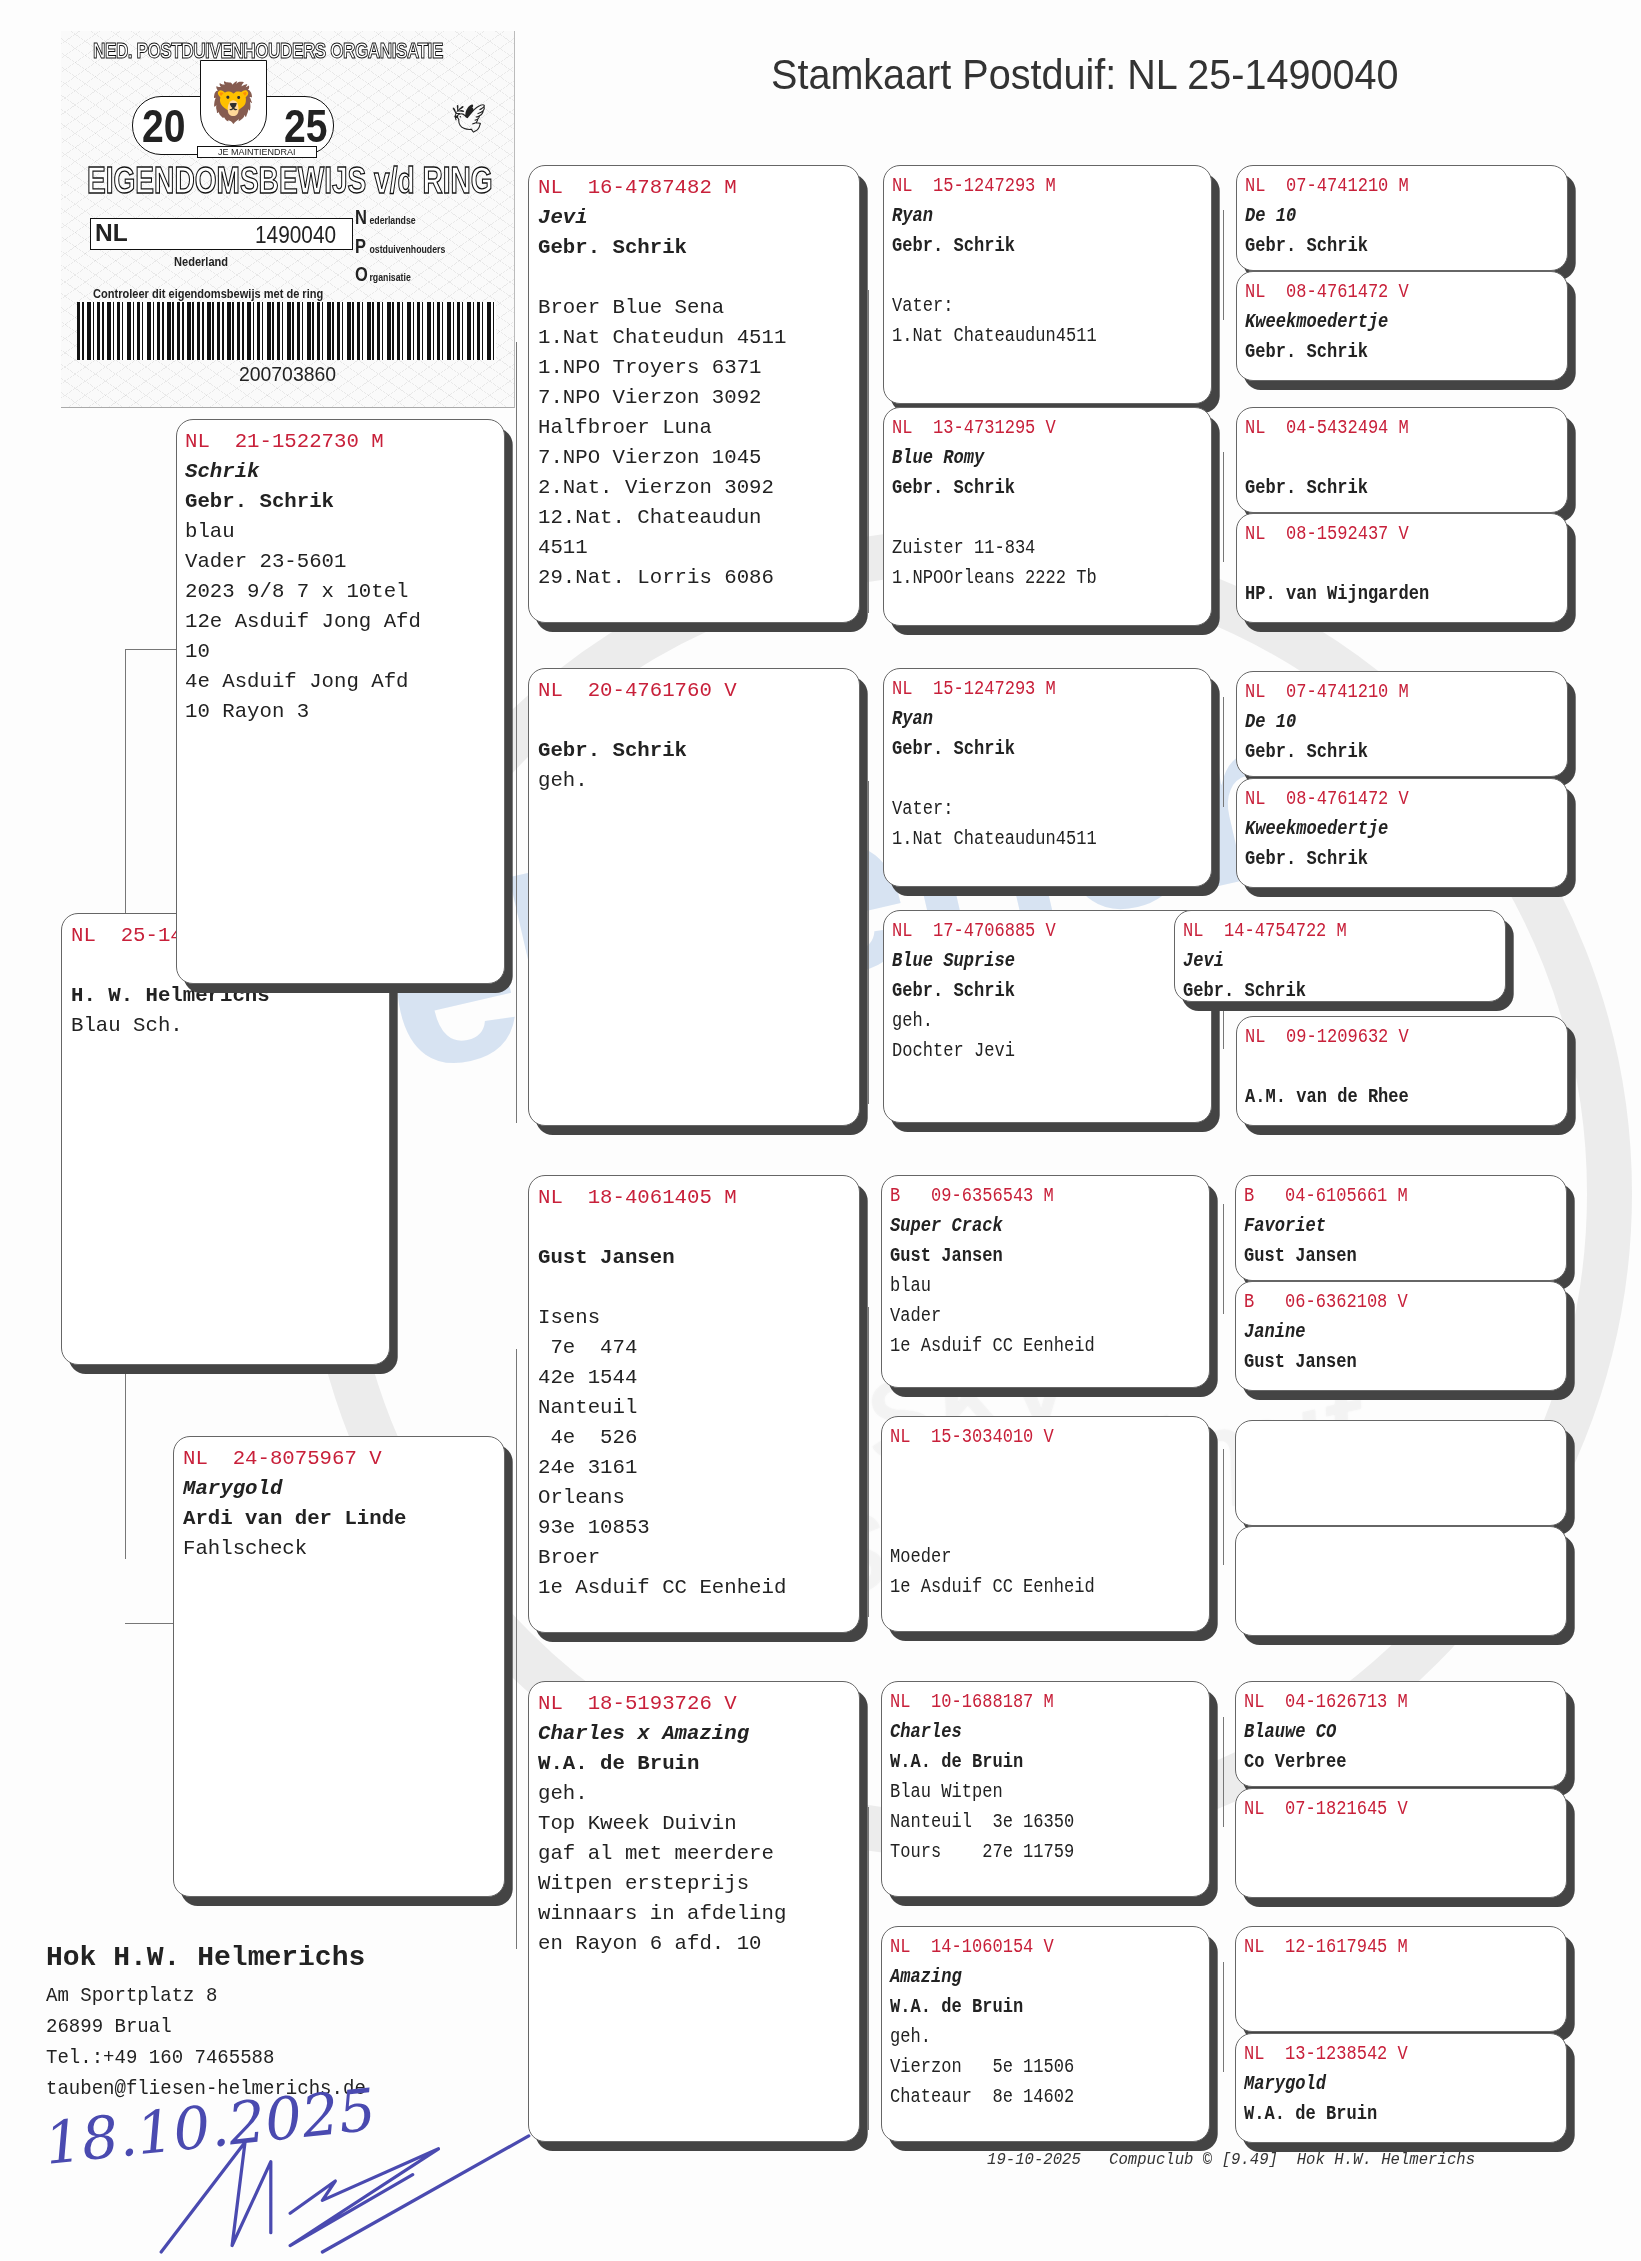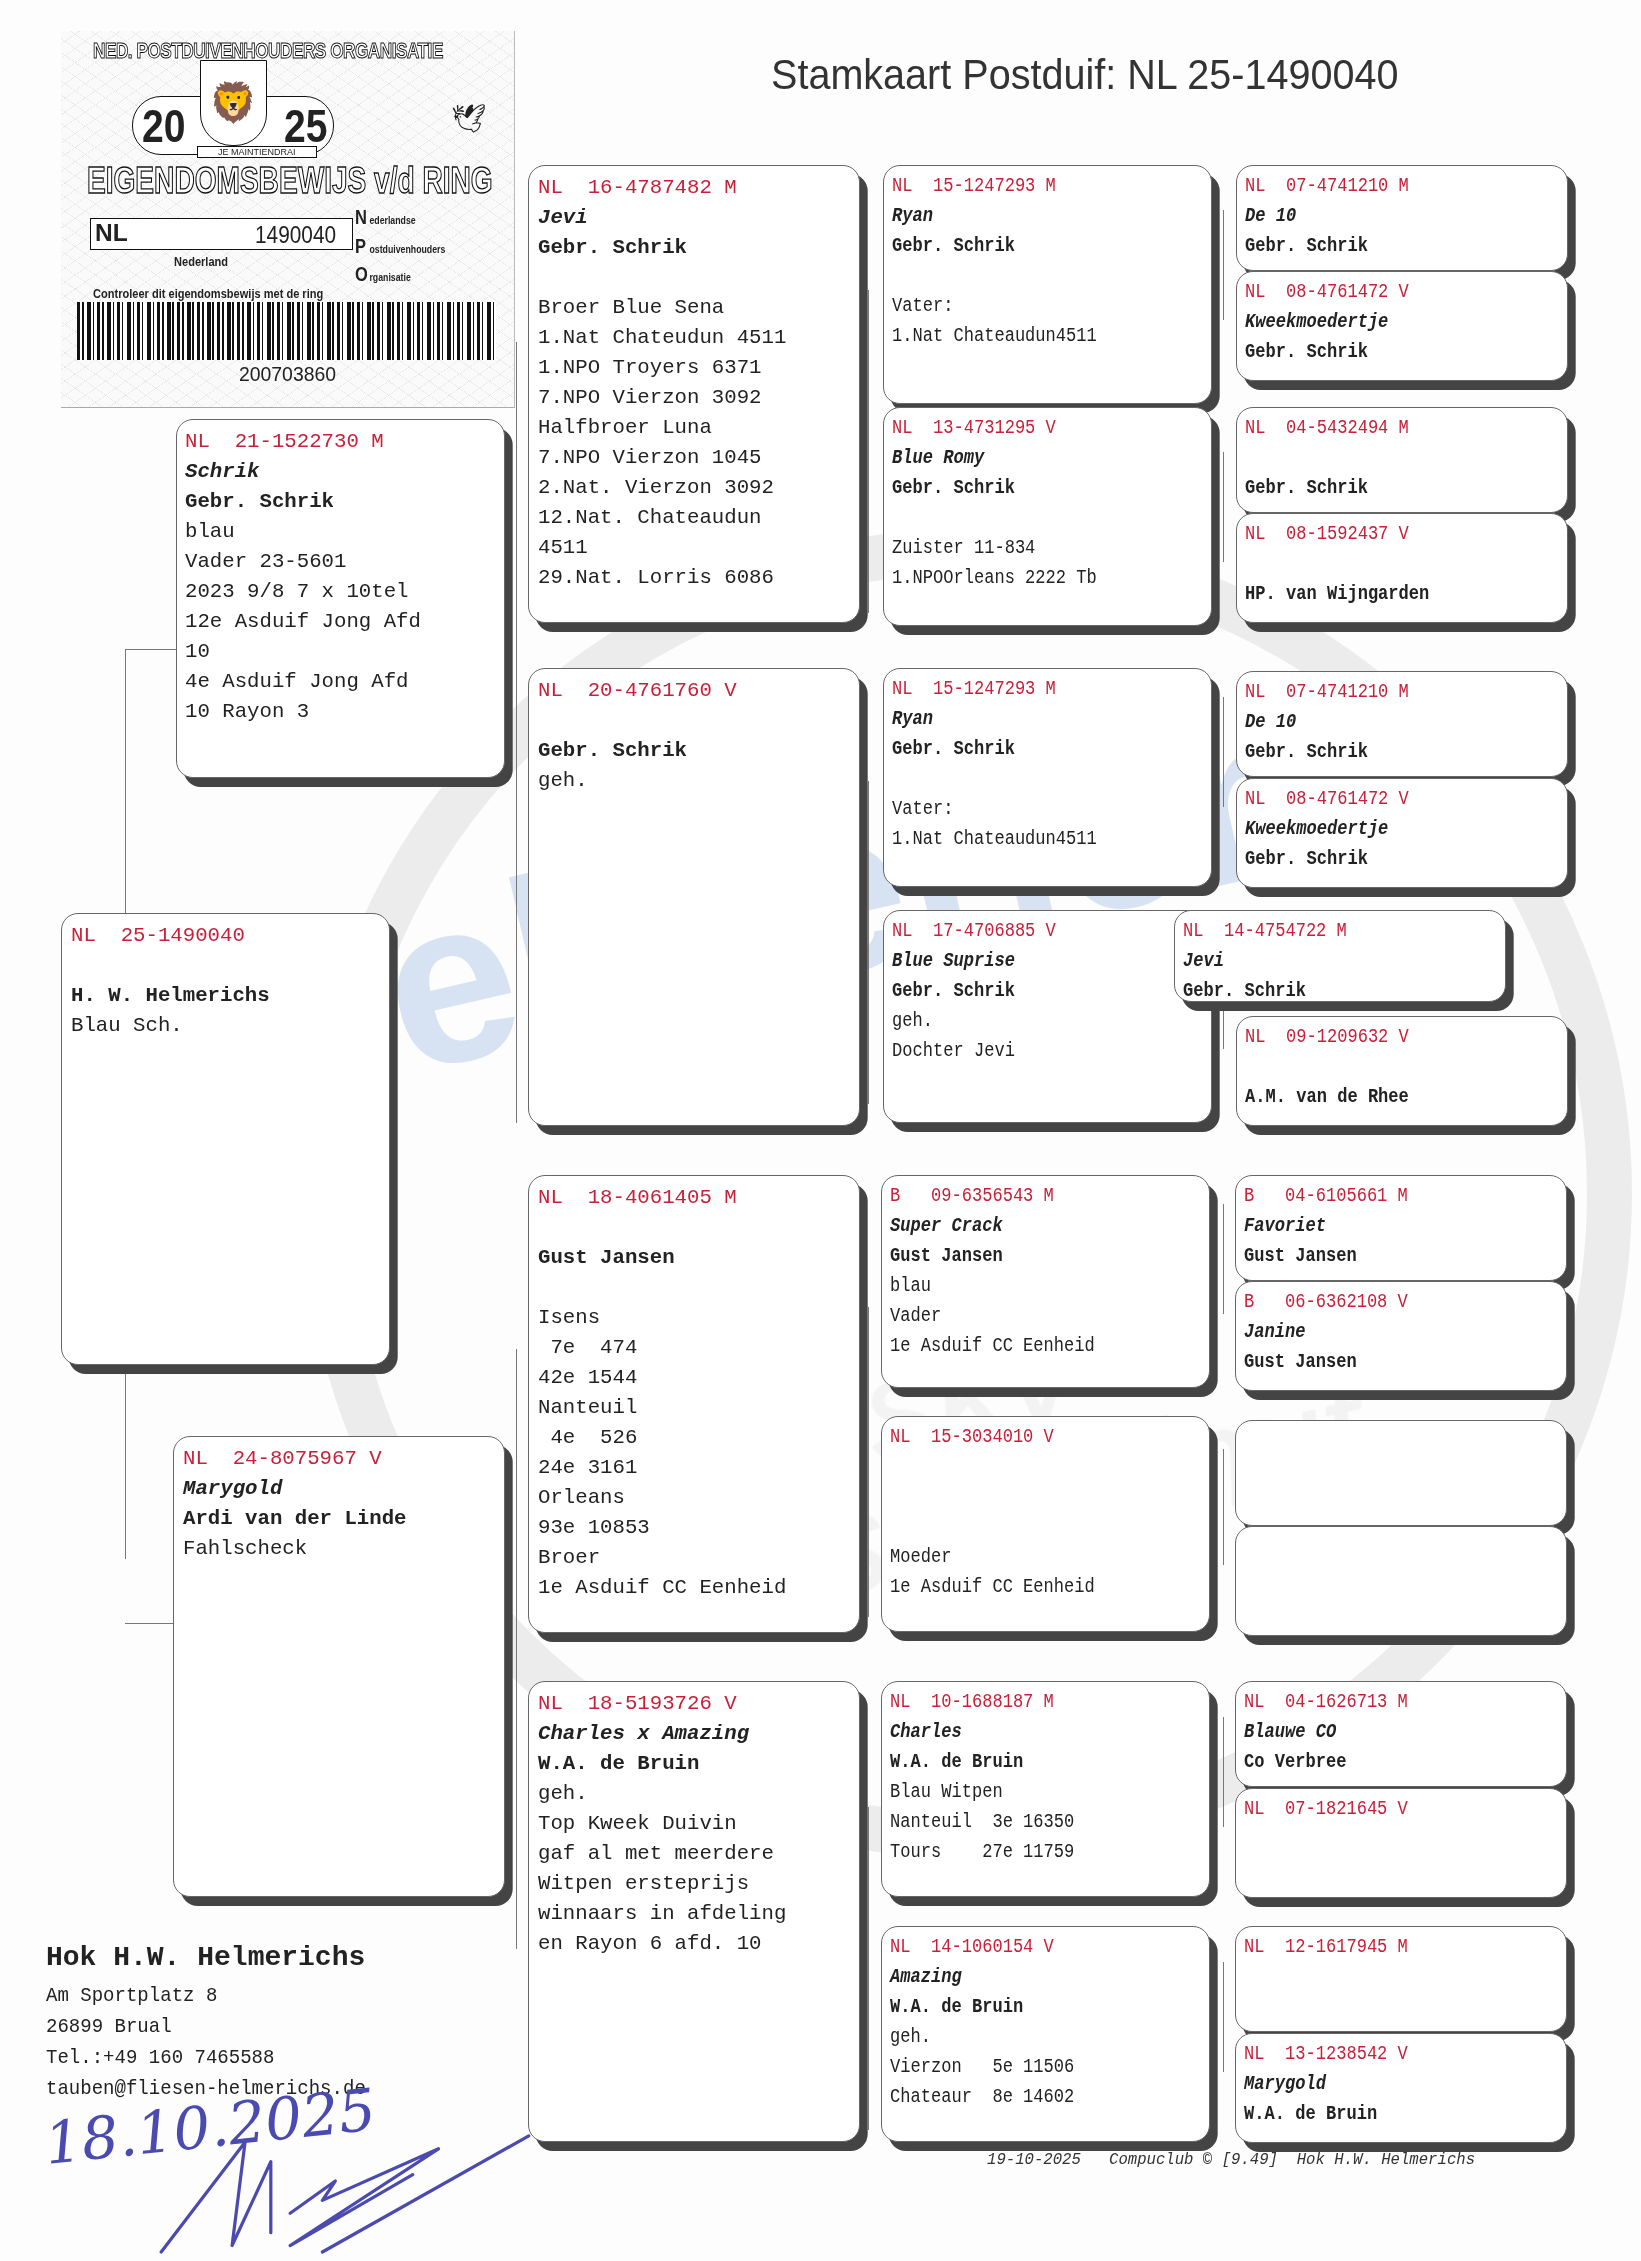--- a/index.html
+++ b/index.html
@@ -153,21 +153,21 @@
 <div class="line" style="left:1223px;top:1717px;width:1.3px;height:110px;"></div>
 <div class="line" style="left:1223px;top:1962px;width:1.3px;height:110px;"></div>
 
 <div class="card" style="left:61px;top:913px;width:329px;height:452px;">
   <div class="ring">NL  25-1490040</div>
   <div class="nm">&nbsp;</div>
   <div class="own">H. W. Helmerichs</div>
   <div class="ln">Blau Sch.</div>
 </div>
 
-<div class="card" style="left:176px;top:419px;width:329px;height:359px;padding-left:8px;">
+<div class="card" style="left:176px;top:419px;width:329px;height:565px;padding-left:8px;">
   <div class="ring">NL  21-1522730 M</div>
   <div class="nm">Schrik</div>
   <div class="own">Gebr. Schrik</div>
   <div class="ln">blau</div>
   <div class="ln">Vader 23-5601</div>
   <div class="ln">2023 9/8 7 x 10tel</div>
   <div class="ln">12e Asduif Jong Afd</div>
   <div class="ln">10</div>
   <div class="ln">4e Asduif Jong Afd</div>
   <div class="ln">10 Rayon 3</div>

